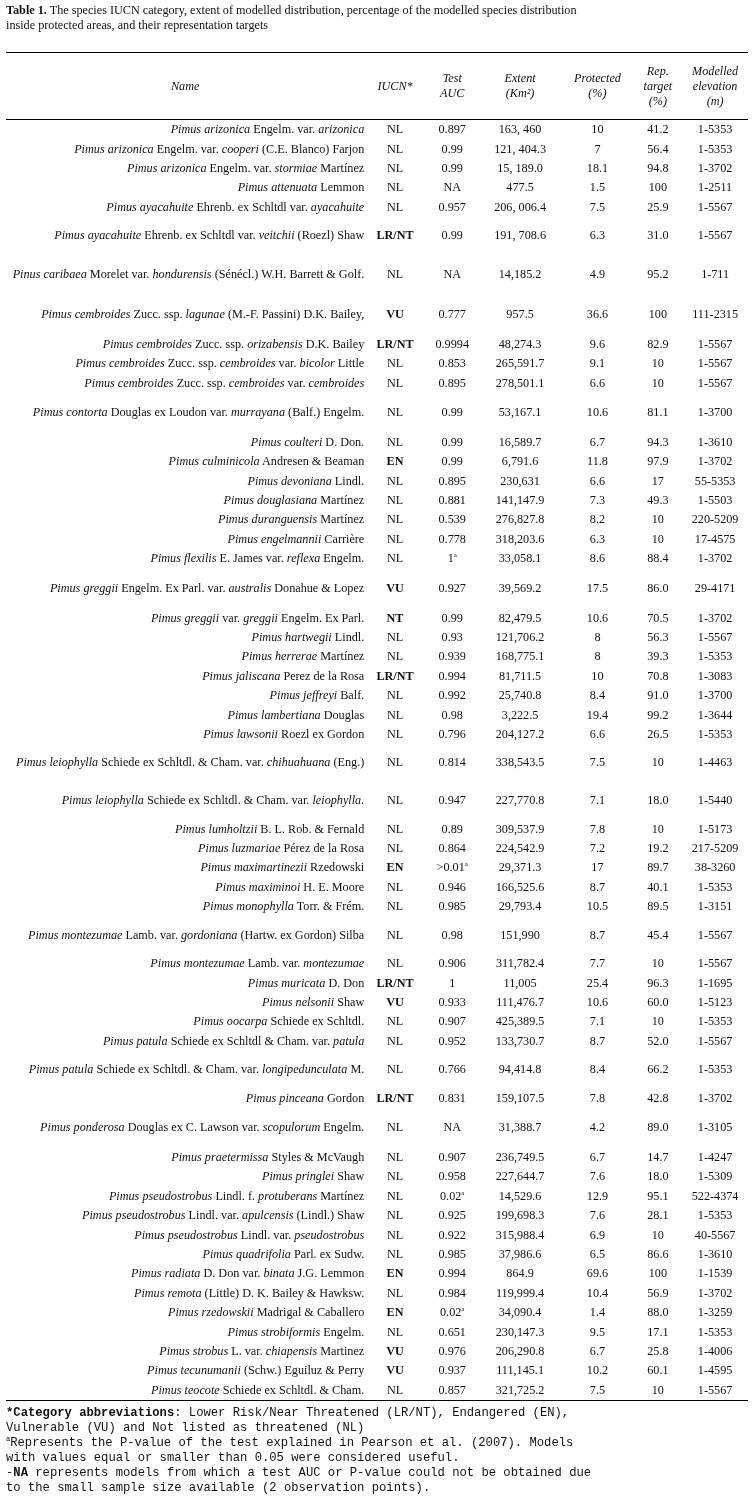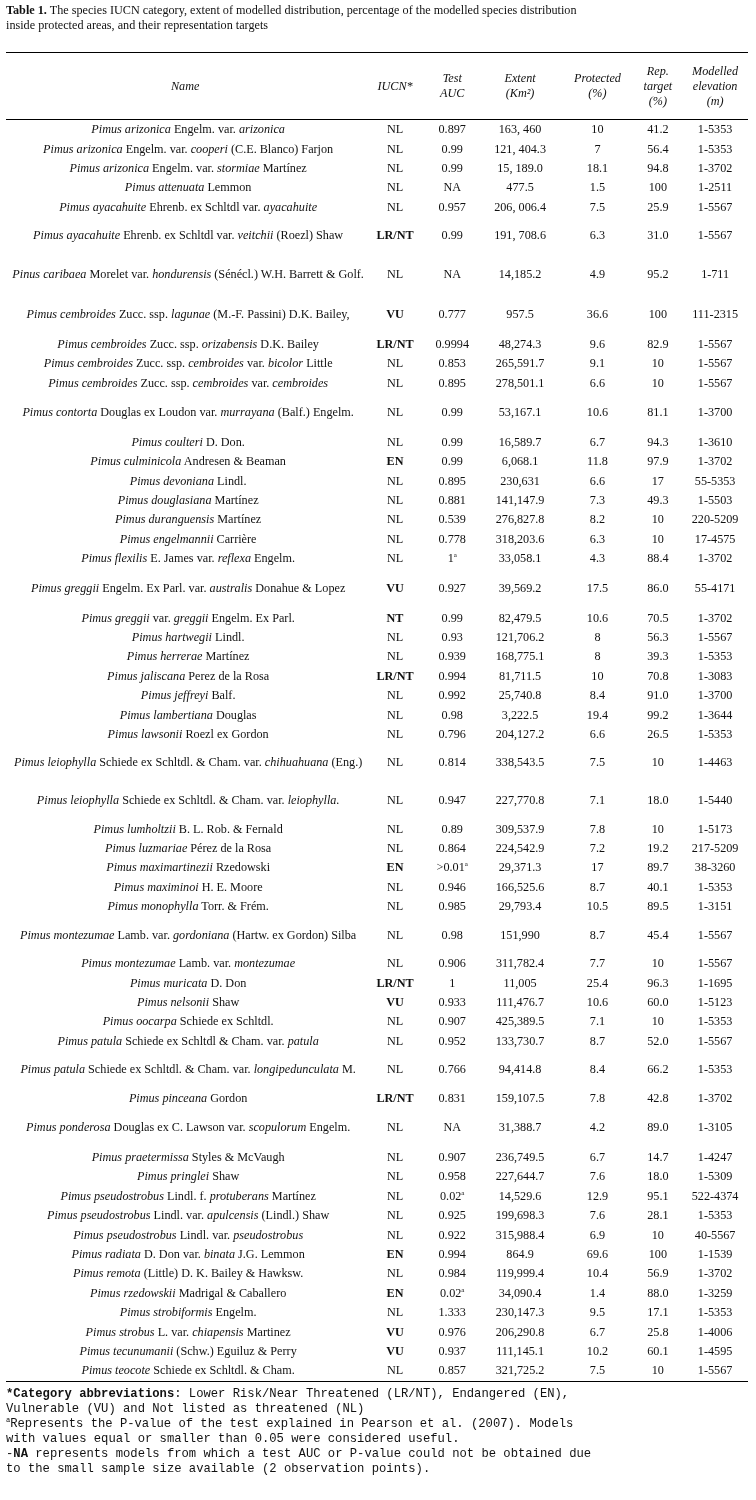--- a/index.html
+++ b/index.html
@@ -4,21 +4,21 @@
 <style>
   html, body { margin:0; padding:0; background:#ffffff; }
   body { width:756px; height:1500px; overflow:hidden; font-family:"Liberation Serif", "DejaVu Serif", serif; color:#111; }
   .page { position:relative; width:600px; padding:0 6px; box-sizing:border-box; }
   .caption { font-size:12.2px; line-height:15px; margin:3px 0 0 0; padding-top:0; }
   .caption b { font-weight:bold; }
   table { border-collapse:collapse; width:742px; margin-top:19px; font-size:12.2px; }
   thead tr { border-top:1.3px solid #000; border-bottom:1.3px solid #000; }
   th { font-weight:normal; font-style:italic; text-align:center; vertical-align:middle; line-height:15px; padding:0; height:66px; }
   td { padding:0; line-height:15px; vertical-align:middle; text-align:center; }
-  td.name { text-align:center; padding-left:6px; }
+  td.name { text-align:right; padding-left:6px; }
   tr.single td { height:19.4px; }
   tr.double td { height:37.6px; }
   tbody tr:last-child { border-bottom:1.3px solid #000; }
   .iucn-bold { font-weight:bold; }
   .col-name { width:338px; }
   .col-iucn { width:58px; }
   .col-auc { width:50px; }
   .col-ext { width:78px; }
   .col-prot { width:68px; }
   .col-rep { width:46px; }
@@ -169,21 +169,21 @@
           <td><span>0.99</span></td>
           <td><span>16,589.7</span></td>
           <td><span>6.7</span></td>
           <td><span>94.3</span></td>
           <td><span>1-3610</span></td>
         </tr>
         <tr class="single">
           <td class="name"><i>Pimus culminicola</i><span> Andresen &amp; Beaman</span></td>
           <td class="iucn-bold"><span>EN</span></td>
           <td><span>0.99</span></td>
-          <td><span>6,068.1</span></td>
+          <td><span>6,791.6</span></td>
           <td><span>11.8</span></td>
           <td><span>97.9</span></td>
           <td><span>1-3702</span></td>
         </tr>
         <tr class="single">
           <td class="name"><i>Pimus devoniana</i><span> Lindl.</span></td>
           <td><span>NL</span></td>
           <td><span>0.895</span></td>
           <td><span>230,631</span></td>
           <td><span>6.6</span></td>
@@ -215,32 +215,32 @@
           <td><span>318,203.6</span></td>
           <td><span>6.3</span></td>
           <td><span>10</span></td>
           <td><span>17-4575</span></td>
         </tr>
         <tr class="single">
           <td class="name"><i>Pimus flexilis</i><span> E. James var. </span><i>reflexa</i><span> Engelm.</span></td>
           <td><span>NL</span></td>
           <td><span>1</span><sup>a</sup></td>
           <td><span>33,058.1</span></td>
-          <td><span>4.3</span></td>
+          <td><span>8.6</span></td>
           <td><span>88.4</span></td>
           <td><span>1-3702</span></td>
         </tr>
         <tr class="double" style="height: 40px;">
           <td class="name"><i>Pimus greggii</i><span> Engelm. Ex Parl. var. </span><i>australis</i><span> Donahue &amp; Lopez</span></td>
           <td class="iucn-bold"><span>VU</span></td>
           <td><span>0.927</span></td>
           <td><span>39,569.2</span></td>
           <td><span>17.5</span></td>
           <td><span>86.0</span></td>
-          <td><span>55-4171</span></td>
+          <td><span>29-4171</span></td>
         </tr>
         <tr class="single">
           <td class="name"><i>Pimus greggii</i><span> var. </span><i>greggii</i><span> Engelm. Ex Parl.</span></td>
           <td class="iucn-bold"><span>NT</span></td>
           <td><span>0.99</span></td>
           <td><span>82,479.5</span></td>
           <td><span>10.6</span></td>
           <td><span>70.5</span></td>
           <td><span>1-3702</span></td>
         </tr>
@@ -481,20 +481,29 @@
         <tr class="single">
           <td class="name"><i>Pimus pseudostrobus</i><span> Lindl. var. </span><i>pseudostrobus</i></td>
           <td><span>NL</span></td>
           <td><span>0.922</span></td>
           <td><span>315,988.4</span></td>
           <td><span>6.9</span></td>
           <td><span>10</span></td>
           <td><span>40-5567</span></td>
         </tr>
         <tr class="single">
+          <td class="name"><i>Pimus quadrifolia</i><span> Parl. ex Sudw.</span></td>
+          <td><span>NL</span></td>
+          <td><span>0.985</span></td>
+          <td><span>37,986.6</span></td>
+          <td><span>6.5</span></td>
+          <td><span>86.6</span></td>
+          <td><span>1-3610</span></td>
+        </tr>
+        <tr class="single">
           <td class="name"><i>Pimus radiata</i><span> D. Don var. </span><i>binata</i><span> J.G. Lemmon</span></td>
           <td class="iucn-bold"><span>EN</span></td>
           <td><span>0.994</span></td>
           <td><span>864.9</span></td>
           <td><span>69.6</span></td>
           <td><span>100</span></td>
           <td><span>1-1539</span></td>
         </tr>
         <tr class="single">
           <td class="name"><i>Pimus remota</i><span> (Little) D. K. Bailey &amp; Hawksw.</span></td>
@@ -510,21 +519,21 @@
           <td class="iucn-bold"><span>EN</span></td>
           <td><span>0.02</span><sup>a</sup></td>
           <td><span>34,090.4</span></td>
           <td><span>1.4</span></td>
           <td><span>88.0</span></td>
           <td><span>1-3259</span></td>
         </tr>
         <tr class="single">
           <td class="name"><i>Pimus strobiformis</i><span> Engelm.</span></td>
           <td><span>NL</span></td>
-          <td><span>1.333</span></td>
+          <td><span>0.651</span></td>
           <td><span>230,147.3</span></td>
           <td><span>9.5</span></td>
           <td><span>17.1</span></td>
           <td><span>1-5353</span></td>
         </tr>
         <tr class="single">
           <td class="name"><i>Pimus strobus</i><span> L. var. </span><i>chiapensis</i><span> Martinez</span></td>
           <td class="iucn-bold"><span>VU</span></td>
           <td><span>0.976</span></td>
           <td><span>206,290.8</span></td>

